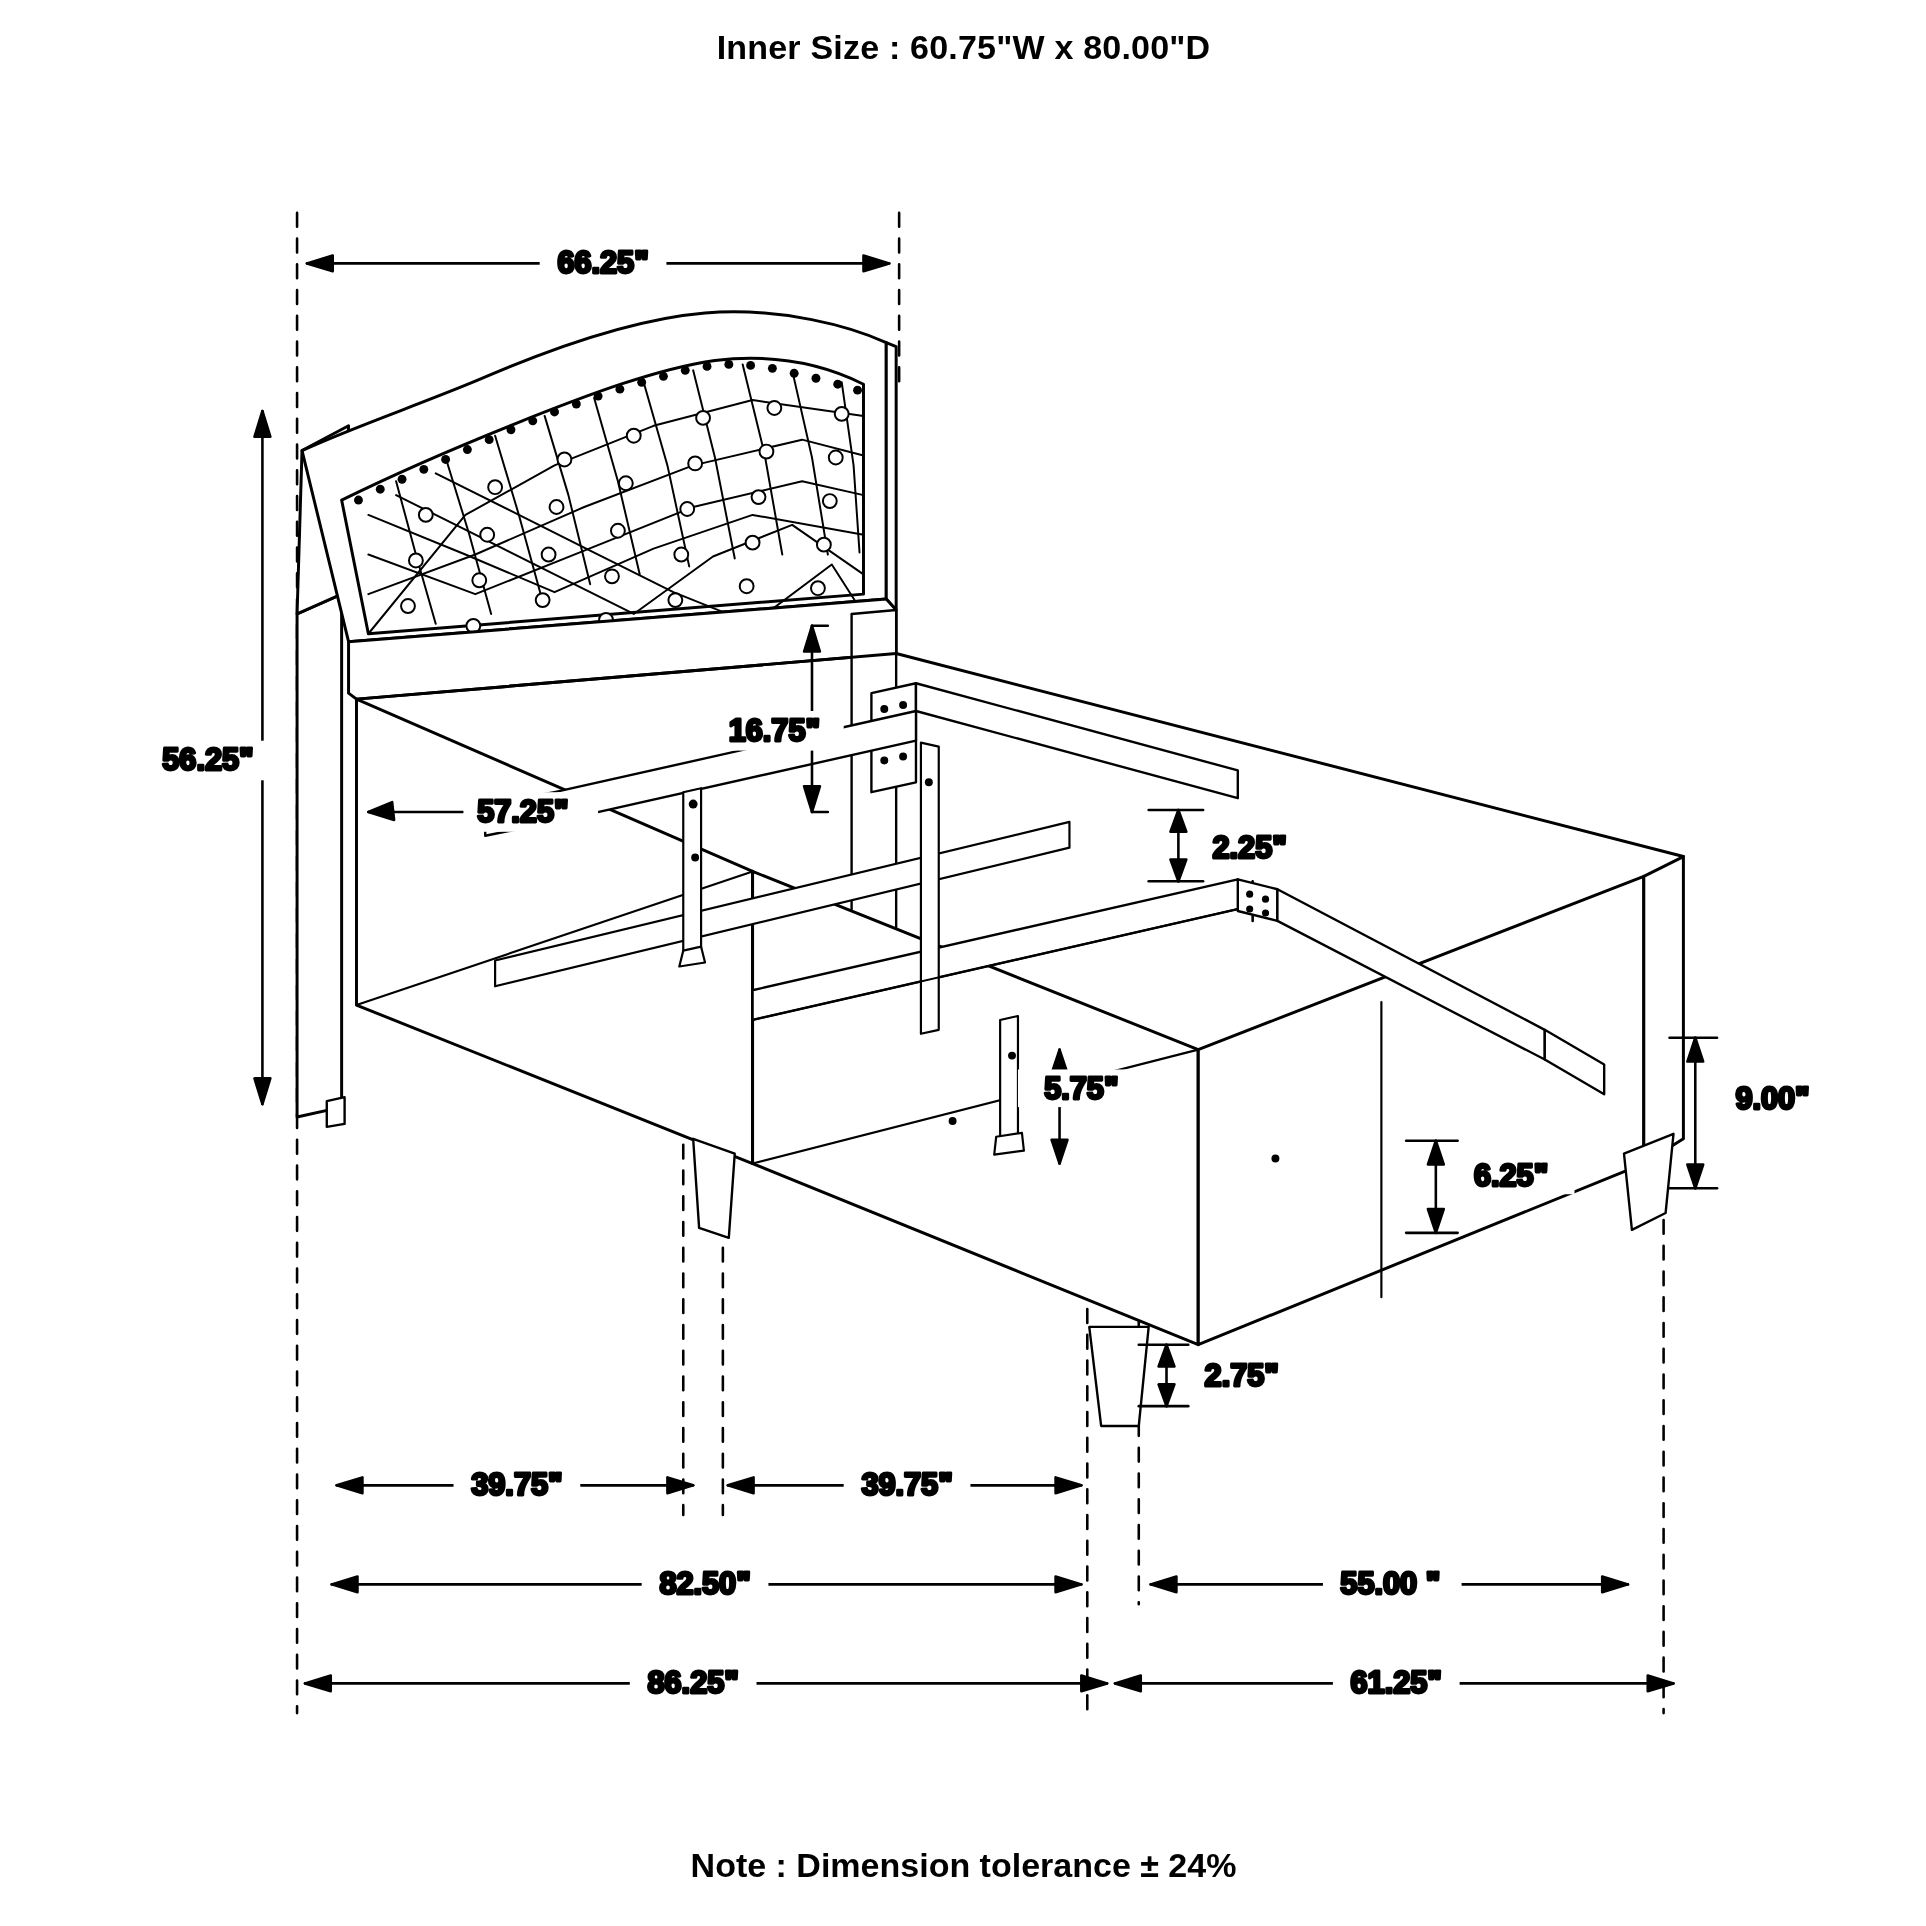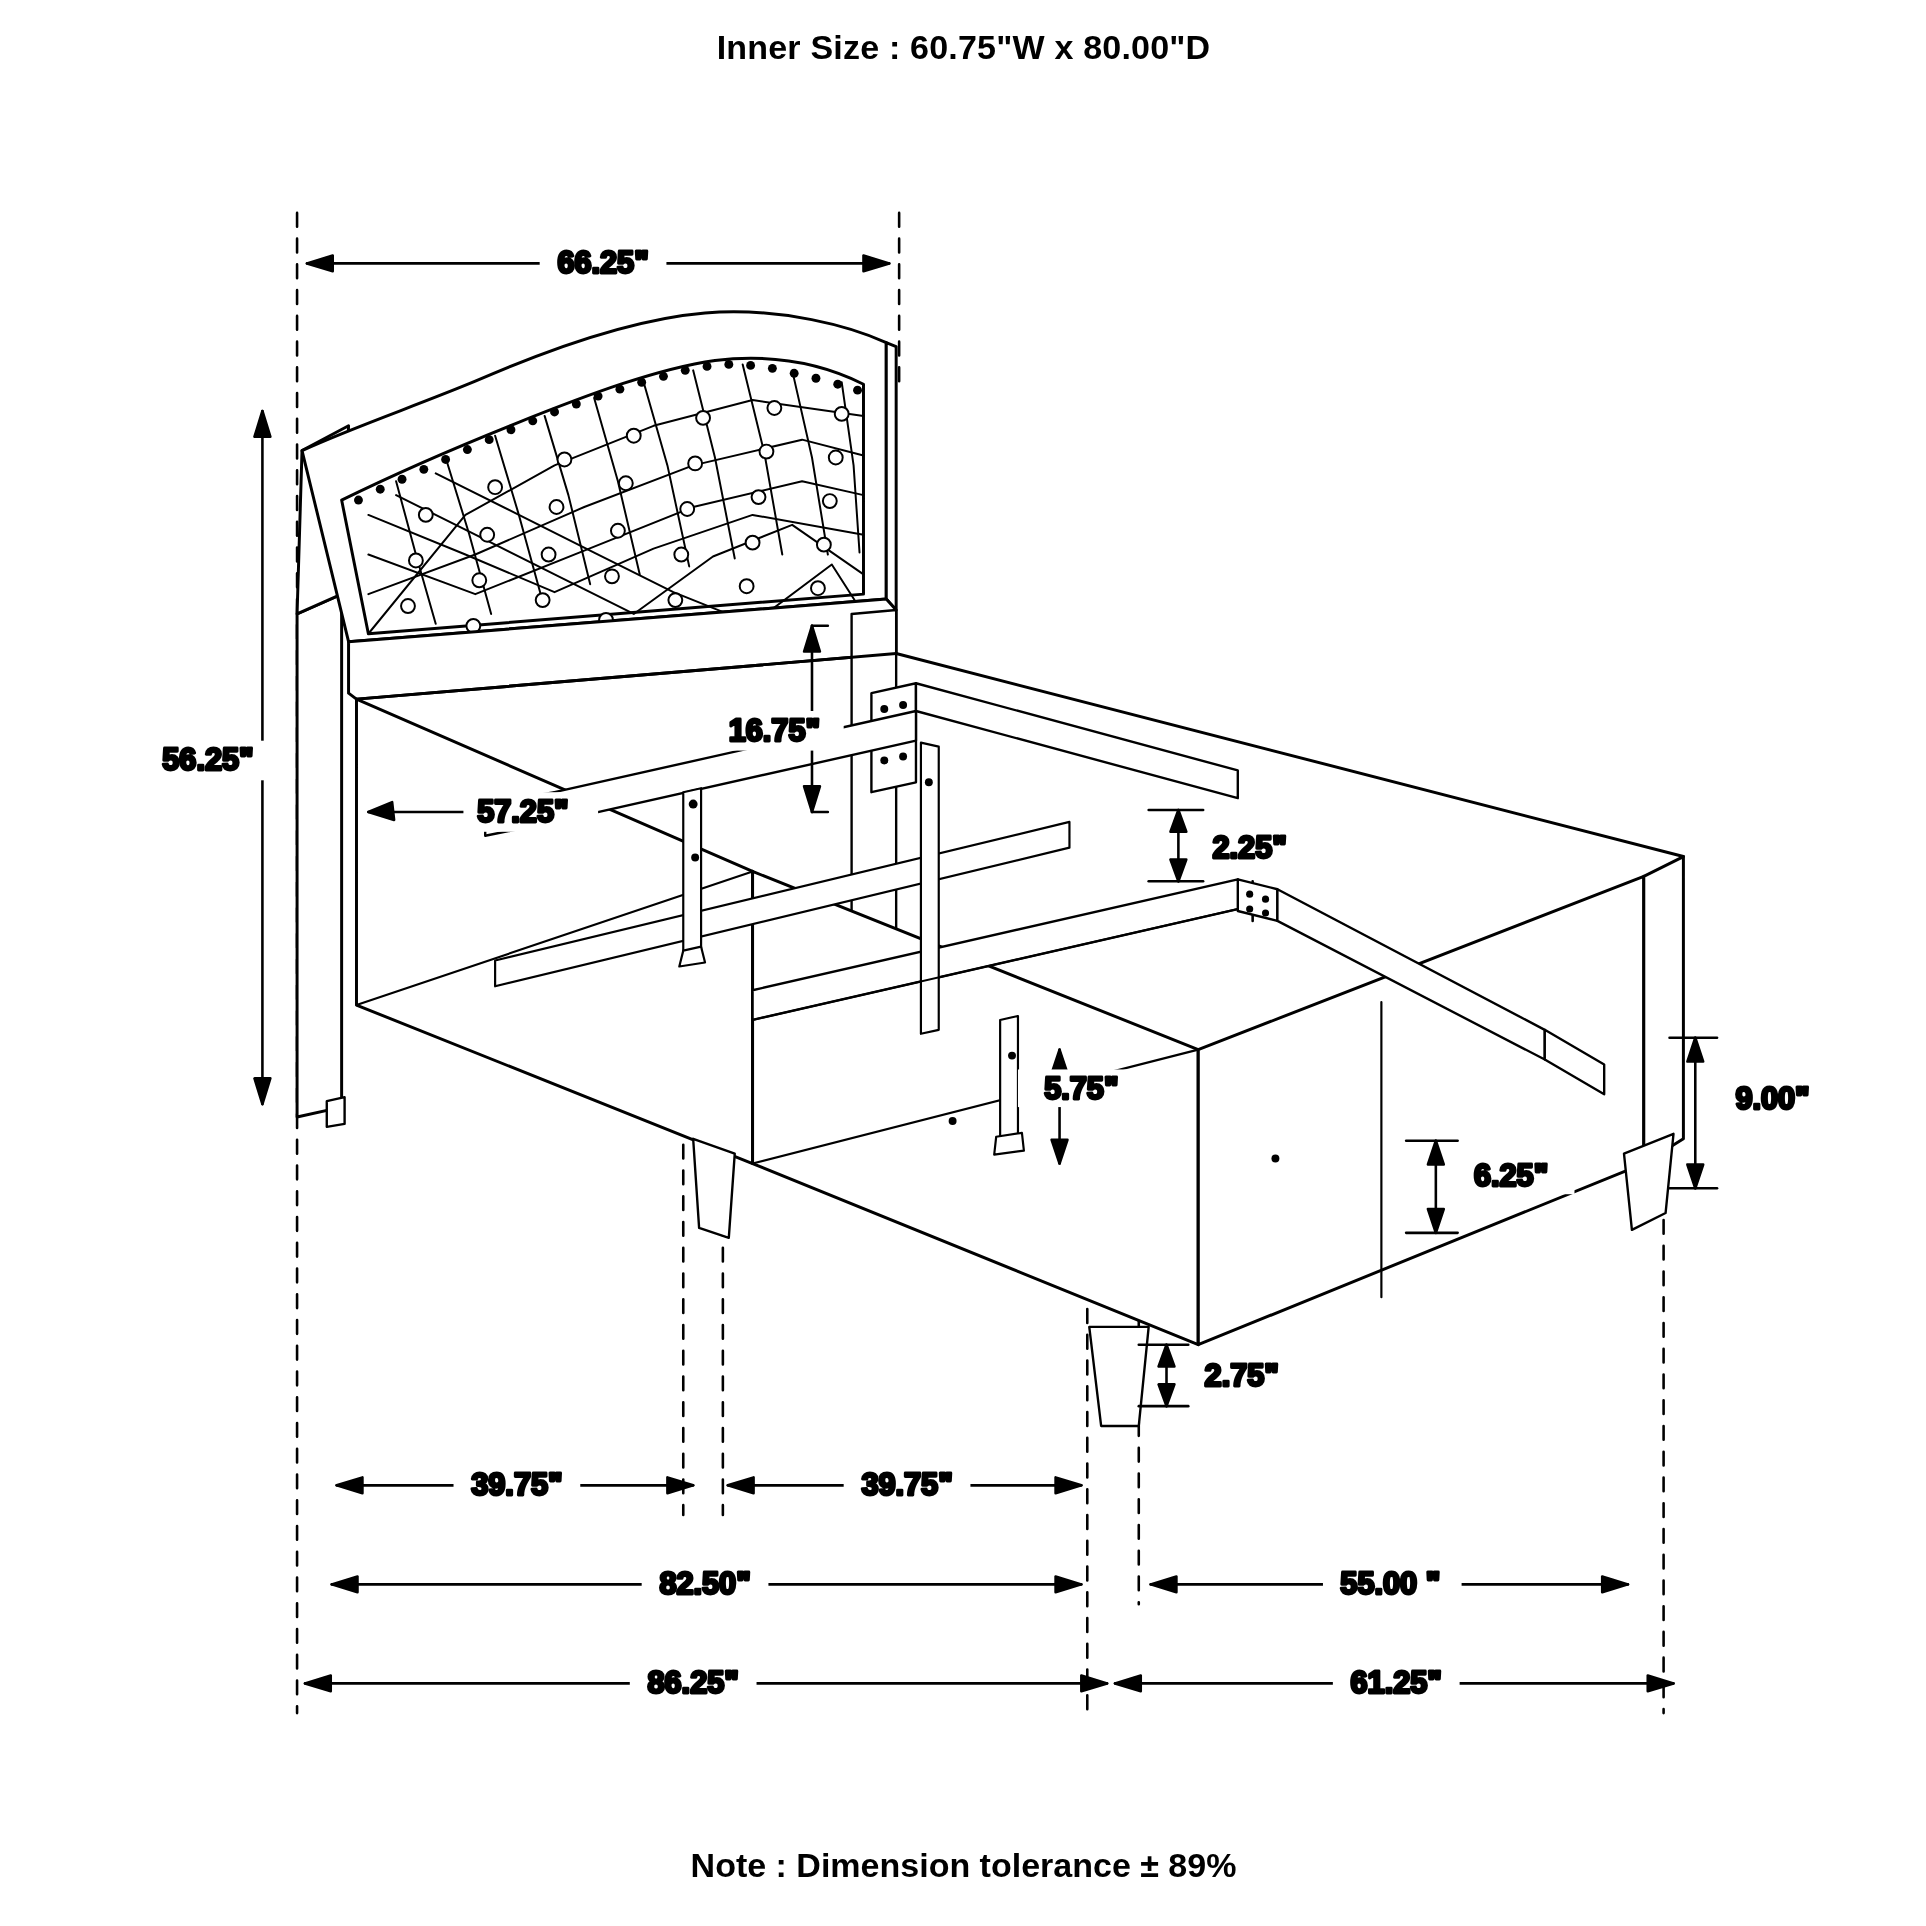--- a/index.html
+++ b/index.html
@@ -365,15 +365,15 @@
         <line x1="1126" y1="1700" x2="1690" y2="1700"></line>
         <path d="M1126 1700 L 1152 1692 L 1152 1708 Z" fill="#000"></path>
         <path d="M1690 1700 L 1664 1692 L 1664 1708 Z" fill="#000"></path>
       </g>
       <rect x="1346" y="1680" width="128" height="40" fill="#fff" stroke="none"></rect>
       <text class="dimlabel" x="1410" y="1710" text-anchor="middle">61.25"</text>
 
     </g>
   </svg>
 
-  <div class="note">Note : Dimension tolerance ± 89%</div>
+  <div class="note">Note : Dimension tolerance ± 24%</div>
 </div>
 
 
 </body></html>

